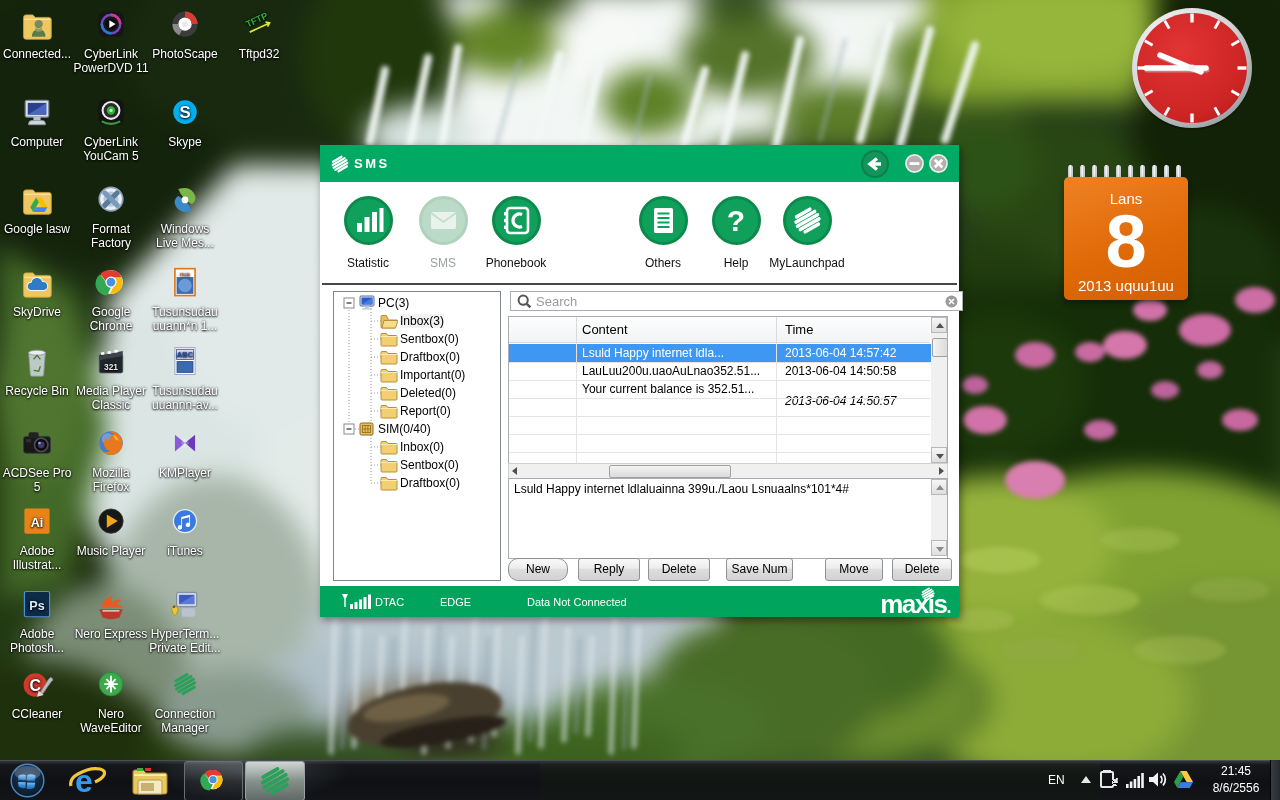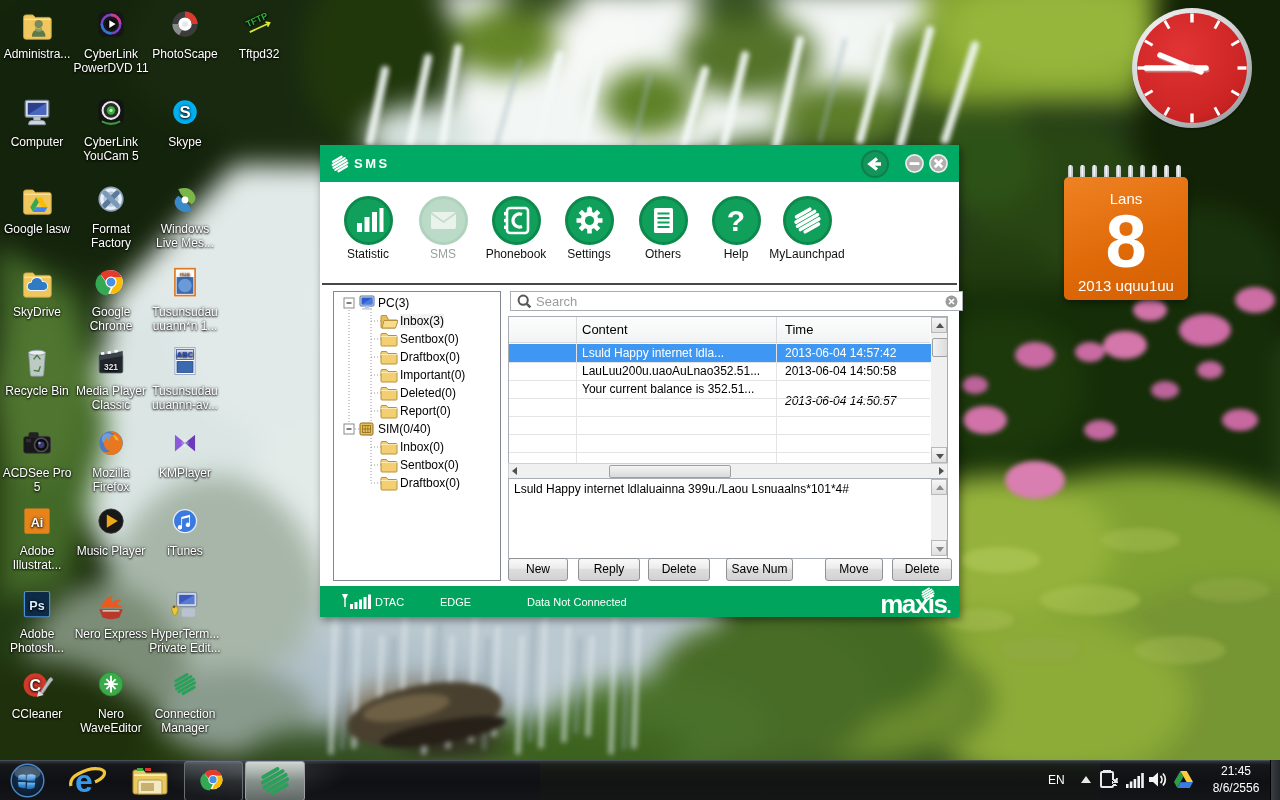--- a/index.html
+++ b/index.html
@@ -11,21 +11,21 @@
     text-shadow:0 1px 2px rgba(0,0,0,.9),0 0 3px rgba(0,0,0,.8);}
   .dicon .ic{width:48px;height:37px;margin:0 auto 2px auto;position:relative;}
   .dicon .ic svg{transform:scale(0.84);transform-origin:50% 0%;}
   
   #win{position:absolute;left:320px;top:145px;width:639px;height:472px;background:#fff;
     box-shadow:2px 3px 8px rgba(0,0,0,.45);}
   #titlebar{position:absolute;left:0;top:0;width:639px;height:37px;background:#00a964;}
   #toolbar{position:absolute;left:0;top:37px;width:639px;height:101px;background:#fff;}
   .tbi{position:absolute;top:14px;width:110px;margin-left:-55px;text-align:center;}
   .tbi .circ{width:49px;height:49px;border-radius:50%;margin:0 auto;position:relative;}
-  .tbi .lbl{margin-top:2px;font-size:12px;color:#111;}
+  .tbi .lbl{margin-top:11px;font-size:12px;color:#111;}
   #statusbar{position:absolute;left:0;top:441px;width:639px;height:31px;background:#00a45c;color:#fff;}
   .btn{background:linear-gradient(#f9f9f9,#ececec 45%,#dedede 46%,#d2d2d2);border:1px solid #8e9294;
     border-radius:3px;font-size:12px;color:#000;text-align:center;position:absolute;height:21px;line-height:21px;}
   .circ.en{background:#11a05b;border:3px solid #0b8a4c;width:43px;height:43px;}
   .circ.dis{background:#bcdac8;border:3px solid #afd2bd;width:43px;height:43px;}
   .circ svg{position:absolute;left:-3px;top:-3px;}
   .circ div{position:absolute;left:-3px;top:-3px;width:49px;height:49px;}
   .trow{position:absolute;left:0;height:18px;white-space:nowrap;}
   .tlabel{position:absolute;left:44px;top:2px;}
   .ticon{position:absolute;left:24px;top:1px;width:18px;height:16px;}
@@ -235,21 +235,21 @@
   <div class="dicon" style="left:-1px;top:8px">
         <div class="ic">
           <svg width="44" height="40" viewBox="0 0 44 40" style="position:absolute;left:50%;margin-left:-22px;top:1px">
             <path d="M6,10 Q6,7 9,7 L17,7 L20,10 L36,10 Q39,10 39,13 L39,33 Q39,36 36,36 L9,36 Q6,36 6,33 Z" fill="#f0c75e" stroke="#caa23c" stroke-width="1"></path>
             <path d="M7,13 L38,13 L38,11.5 L7,11.5 Z" fill="#fae49a"></path>
             <circle cx="24" cy="18" r="5" fill="#7a8a5a"></circle>
             <path d="M16,33 Q16,24 24,24 Q32,24 32,33 Z" fill="#5d7a4a"></path>
             <path d="M20,22 q4,3 8,0 l0,4 q-4,2 -8,0 Z" fill="#8aa06a"></path>
           </svg>
         </div>
-        <div>Administra...</div>
+        <div>Connected...</div>
       </div>
   <div class="dicon" style="left:73px;top:8px">
         <div class="ic">
           <svg width="44" height="40" viewBox="0 0 44 40" style="position:absolute;left:50%;margin-left:-22px;top:1px">
             <rect x="7" y="3" width="30" height="30" rx="7" fill="#161616"></rect>
             <circle cx="22" cy="18" r="11" fill="none" stroke="#7745c0" stroke-width="3"></circle>
             <path d="M22,7 a11,11 0 0 1 11,11" stroke="#d03a8a" stroke-width="3" fill="none"></path>
             <path d="M22,29 a11,11 0 0 1 -11,-11" stroke="#2a7ad0" stroke-width="3" fill="none"></path>
             <circle cx="22" cy="18" r="6.5" fill="#0b0b0b"></circle>
             <path d="M20,13.5 L27.5,18 L20,22.5 Z" fill="#fff"></path>
@@ -595,37 +595,20 @@
             <svg width="49" height="49" viewBox="0 0 49 49">
               <rect x="15" y="12" width="21" height="25" rx="3" fill="none" stroke="#fff" stroke-width="2.6"></rect>
               <rect x="12" y="16" width="3" height="3.4" fill="#fff"></rect>
               <rect x="12" y="22.8" width="3" height="3.4" fill="#fff"></rect>
               <rect x="12" y="29.6" width="3" height="3.4" fill="#fff"></rect>
               <path d="M30,18.5 a6.5,6.5 0 1 0 0,12" stroke="#fff" stroke-width="3.2" fill="none"></path>
             </svg>
           </div>
           <div class="lbl">Phonebook</div>
         </div>
-      <div class="tbi" style="left:269px">
-          <div class="circ en">
-            <svg width="49" height="49" viewBox="0 0 49 49">
-              <g fill="#fff">
-                <path d="M24.5,10 l3,5.2 h-6 z" transform="rotate(0 24.5 24.5)"></path>
-              </g>
-              <g fill="#fff">
-                <circle cx="24.5" cy="24.5" r="9"></circle>
-                <g stroke="#fff" stroke-width="4.6">
-                  <path d="M24.5,11.5 V37.5 M11.5,24.5 H37.5 M15.3,15.3 L33.7,33.7 M33.7,15.3 L15.3,33.7"></path>
-                </g>
-              </g>
-              <circle cx="24.5" cy="24.5" r="4.6" fill="#11a05b"></circle>
-            </svg>
-          </div>
-          <div class="lbl">Settings</div>
-        </div>
       <div class="tbi" style="left:343px">
           <div class="circ en">
             <svg width="49" height="49" viewBox="0 0 49 49">
               <rect x="15" y="12" width="19" height="25" rx="1.5" fill="#fff"></rect>
               <g stroke="#11a05b" stroke-width="2">
                 <path d="M18.5,17.5 H30.5 M18.5,22 H30.5 M18.5,26.5 H30.5 M18.5,31 H30.5"></path>
               </g>
             </svg>
           </div>
           <div class="lbl">Others</div>
@@ -809,21 +792,21 @@
         <div class="abs" style="right:0;top:0;width:16px;height:77px;background:#f0f0f0;">
           <div class="sbtn" style="top:0;"><svg width="16" height="16">
                 <path d="M8,5 L12,10 H4 Z" fill="#8a8a8a"></path>
               </svg></div>
           <div class="sbtn" style="bottom:0;"><svg width="16" height="16">
                 <path d="M8,11 L12,6 H4 Z" fill="#8a8a8a"></path>
               </svg></div>
         </div>
       </div>
 
-      <div class="btn" style="left:188px;top:413px;width:58px;">New</div>
+      <div class="btn" style="left:188px;top:413px;width:58px;border-radius:10px;">New</div>
       <div class="btn" style="left:258px;top:413px;width:60px;">Reply</div>
       <div class="btn" style="left:328px;top:413px;width:60px;">Delete</div>
       <div class="btn" style="left:406px;top:413px;width:65px;">Save Num</div>
       <div class="btn" style="left:505px;top:413px;width:56px;">Move</div>
       <div class="btn" style="left:572px;top:413px;width:58px;">Delete</div>
     </div>
     <div id="statusbar">
       <svg class="abs" style="left:17px;top:7px" width="36" height="18" viewBox="0 0 36 18">
         <g fill="#fff">
           <path d="M5,1 L11,1 L8.7,6 L8.7,14 L7.3,14 L7.3,6 Z"></path>

